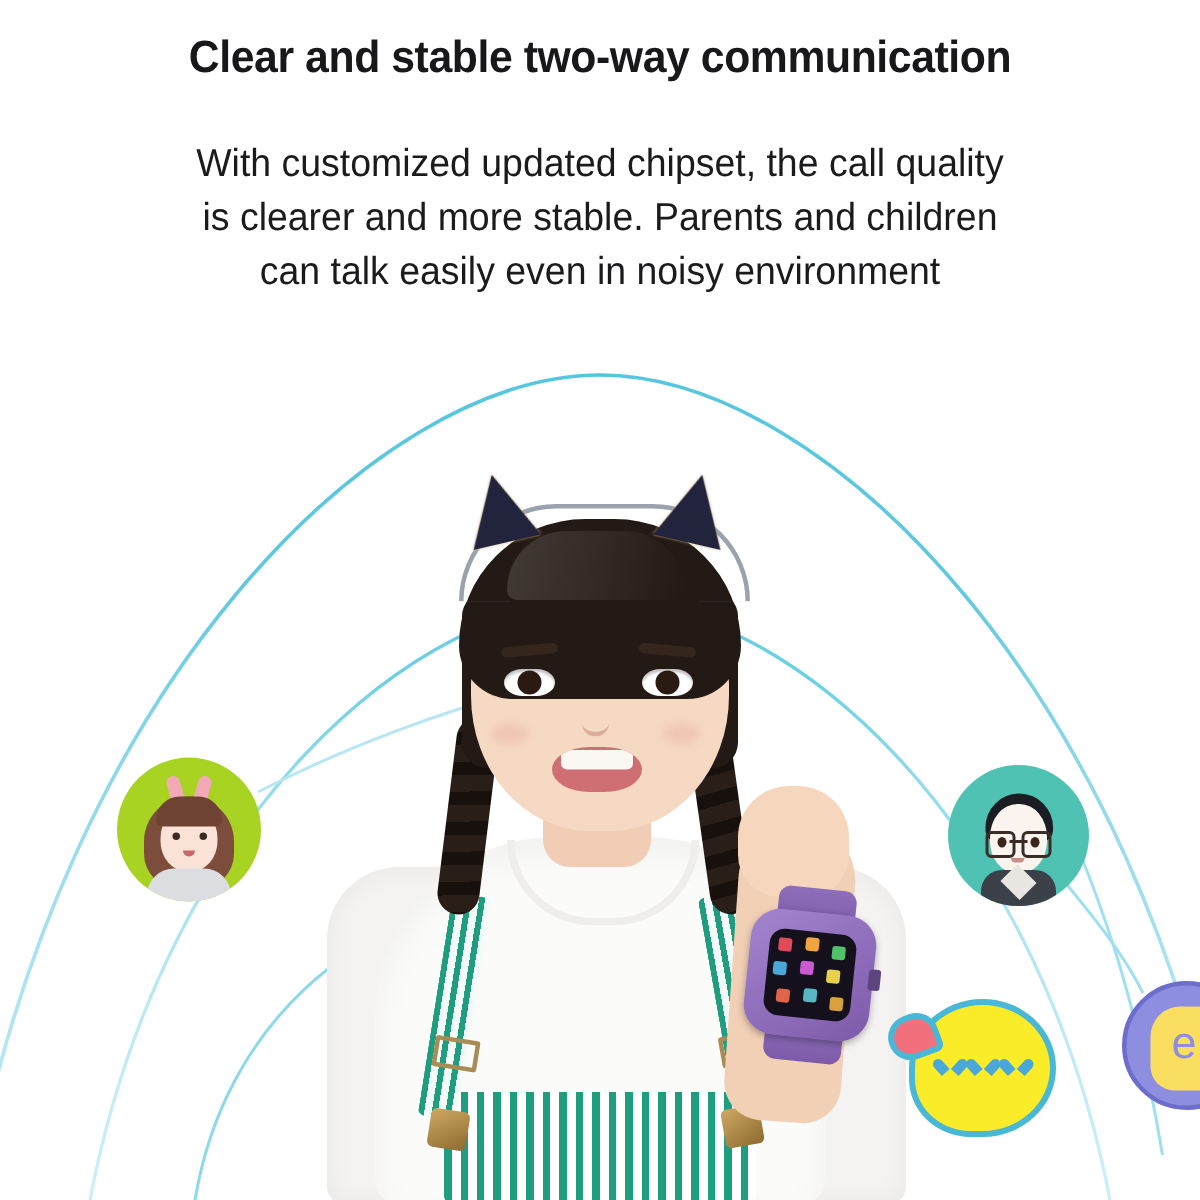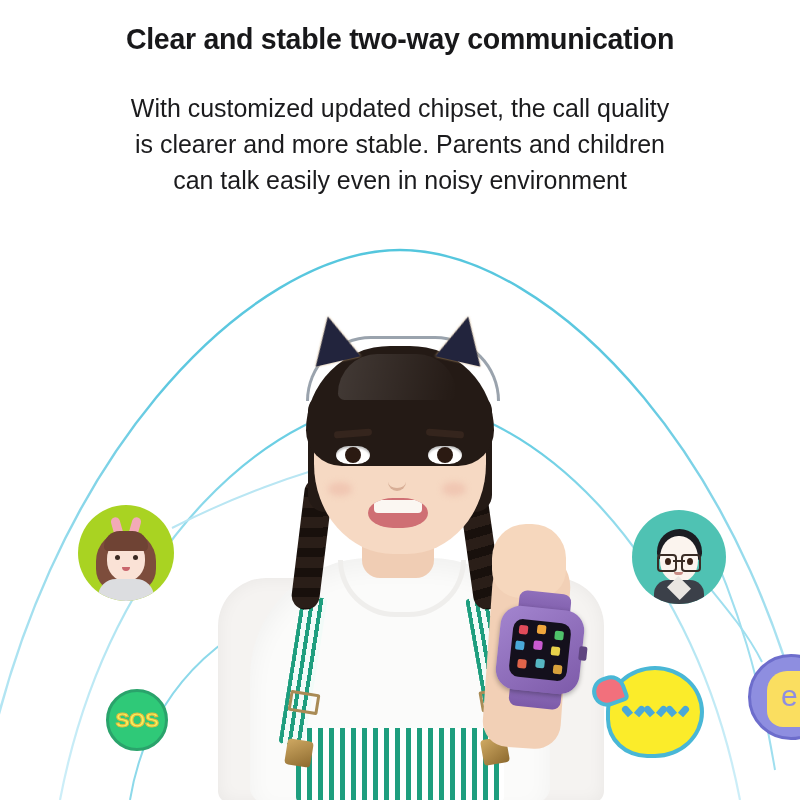--- a/index.html
+++ b/index.html
@@ -738,23 +738,20 @@
       <div class="dad-glasses">
         <i class="lens lens-l"></i>
           <i class="bridge"></i>
           <i class="lens lens-r"></i>
       </div>
       <div class="dad-mouth"></div>
       <div class="dad-body"></div>
       <div class="dad-collar"></div>
     </div>
 
-    <div class="badge badge-sos">
-      <span class="sos-text">SOS</span>
-    </div>
 
     <div class="chat-bubble">
       <div class="chat-tail"></div>
       <div class="chat-hearts">
         <i class="heart-dot"></i>
         <i class="heart-dot"></i>
         <i class="heart-dot"></i>
       </div>
     </div>
 

